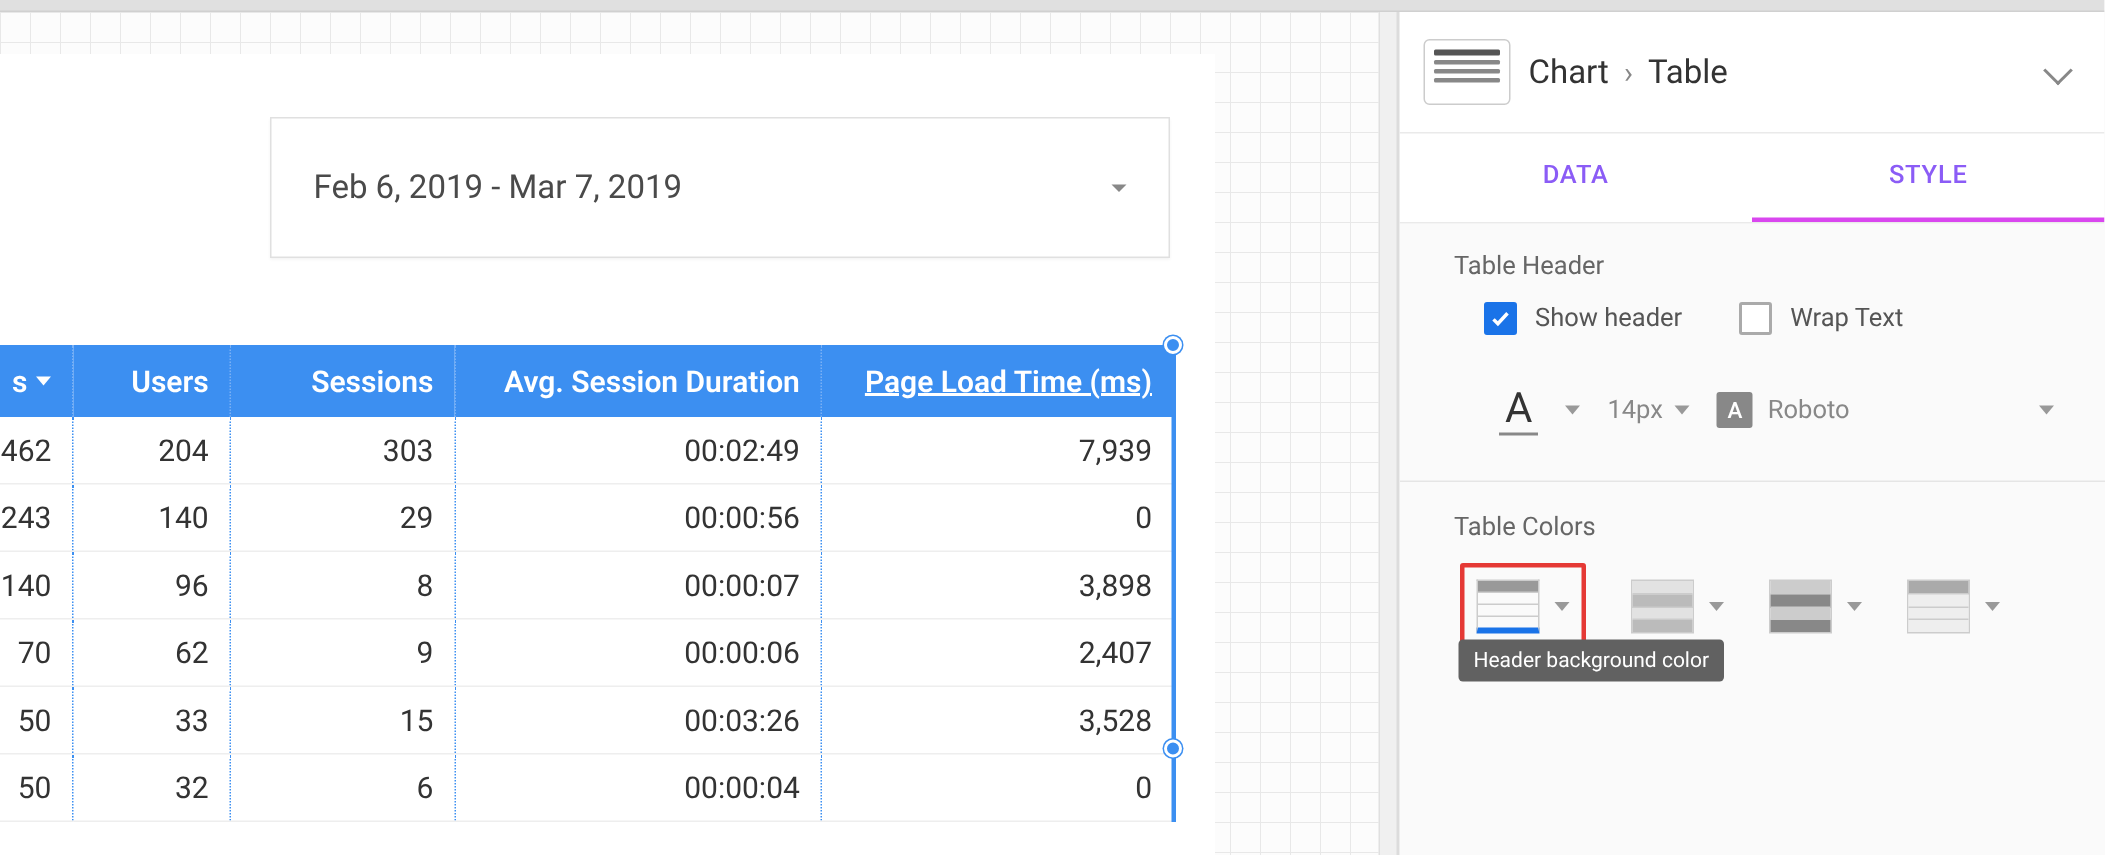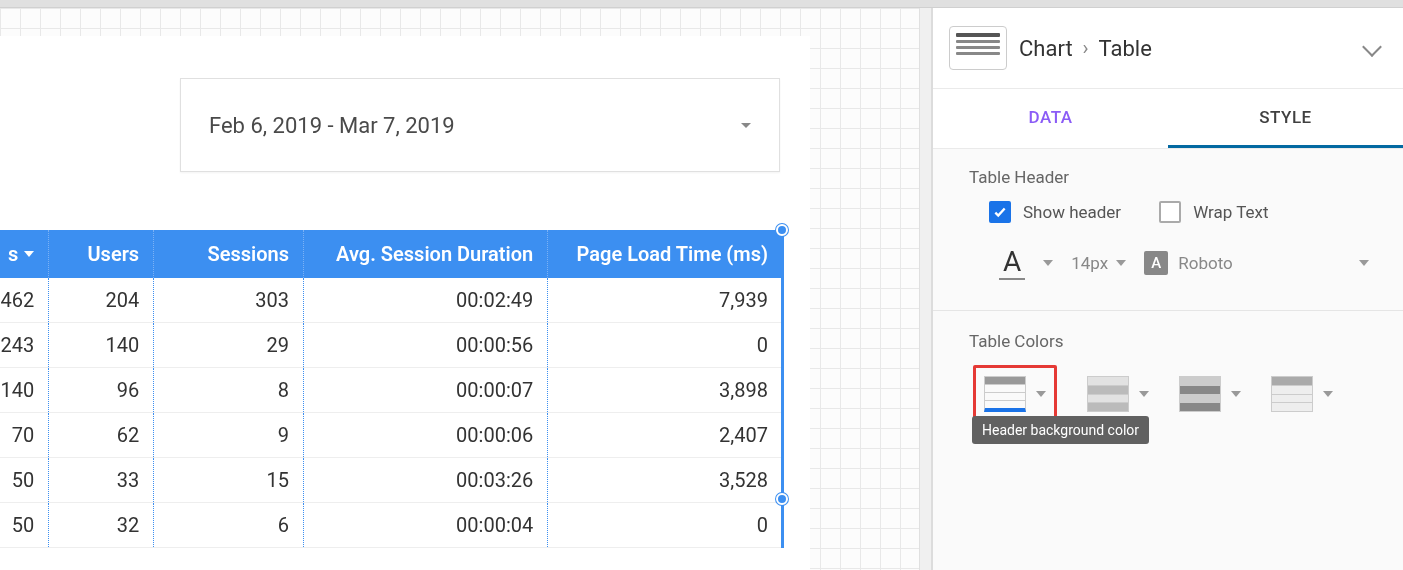--- a/index.html
+++ b/index.html
@@ -73,21 +73,21 @@
     color: #333;
   }
   .tbl thead th {
     background: #3c8ff1;
     color: #fff;
     font-weight: 600;
     padding: 12px 14px 12px 8px;
     text-align: right;
     border-right: 1px dotted #7bb1f5;
   }
-  .tbl thead th:last-child { border-right: none; }
+  .tbl thead th:last-child { border-right: none; text-decoration: underline; }
   .tbl thead th:first-child .th-inner {
     justify-content: flex-end;
   }
   .th-inner {
     display: flex;
     align-items: center;
     justify-content: flex-end;
     gap: 6px;
   }
   .th-tri {
@@ -175,38 +175,38 @@
     flex: 1;
     text-align: center;
     padding: 18px 0;
     font-size: 17px;
     letter-spacing: 0.5px;
     color: #8b5cf6;
     font-weight: 500;
     cursor: pointer;
   }
   .tab.active {
-    color: #404040;
-    border-bottom: 3px solid #0369a1;
+    color: #8b5cf6;
+    border-bottom: 3px solid #d946ef;
   }
   .panel {
     padding: 18px 24px 24px 36px;
     background: #fafafa;
     flex:1;
     overflow:auto;
   }
   .section-title {
     font-size: 17px;
     color: #666;
     margin-bottom: 14px;
   }
   .row-ctrl {
     display: flex;
     gap: 38px;
-    margin-bottom: 22px;
+    margin-bottom: 32px;
     padding-left: 20px;
   }
   .chk {
     display:flex; align-items:center; gap:12px;
     font-size: 17px; color:#555;
   }
   .cbox {
     width: 22px; height: 22px;
     border: 2px solid #aaa;
     border-radius: 2px;

